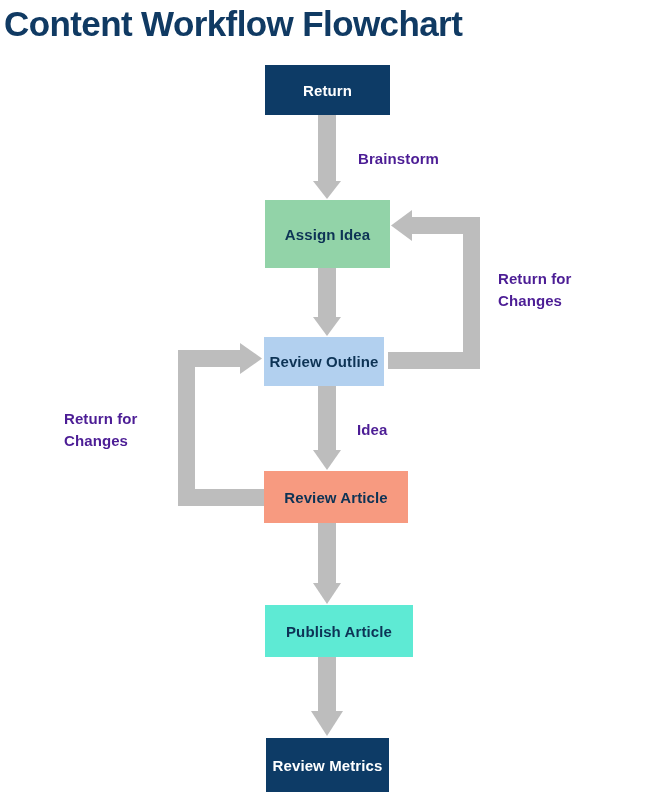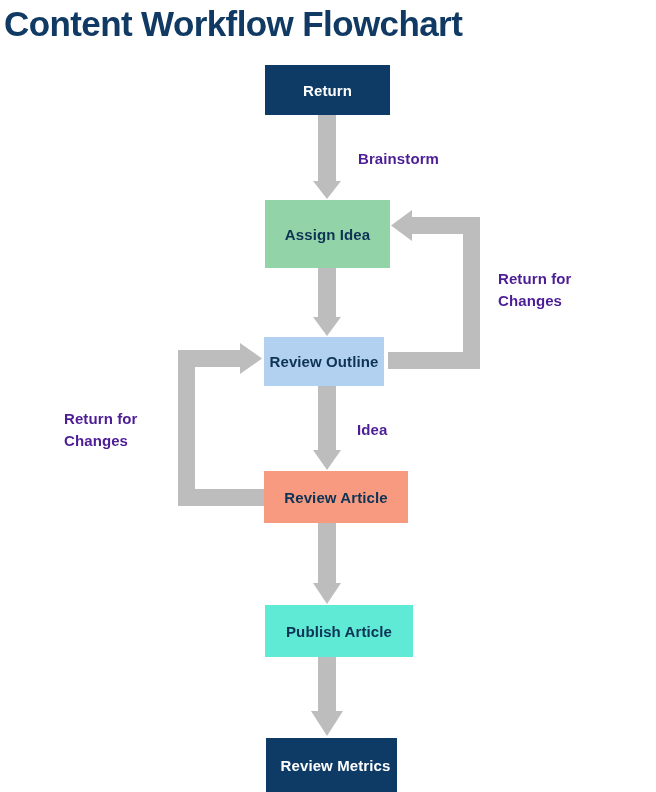--- a/index.html
+++ b/index.html
@@ -47,21 +47,21 @@
     font-size: 15px;
     font-weight: bold;
     line-height: 19px;
     letter-spacing: 0.1px;
   }
   .node-start        { left:265px; top:65px;  width:125px; height:50px; background:#0D3B66; color:#ffffff; }
   .node-assign       { left:265px; top:200px; width:125px; height:68px; background:#92D3A8; color:#0D3355; }
   .node-review-out   { left:264px; top:337px; width:120px; height:49px; background:#B2D0EF; color:#0D3355; }
   .node-review-art   { left:264px; top:471px; width:144px; height:52px; background:#F79A80; color:#0D3355; }
   .node-publish      { left:265px; top:605px; width:148px; height:52px; background:#5eead4; color:#0D3355; }
-  .node-metrics      { left:266px; top:738px; width:123px; height:54px; background:#0D3B66; color:#ffffff;padding-left:8px; }
+  .node-metrics      { left:266px; top:738px; width:123px; height:54px; background:#0D3B66; color:#ffffff; }
 
   
   .edge-label {
     position: absolute;
     font-size: 15px;
     font-weight: bold;
     color: #4c1d95;
     line-height: 22px;
     letter-spacing: 0.1px;
     white-space: pre-line;

